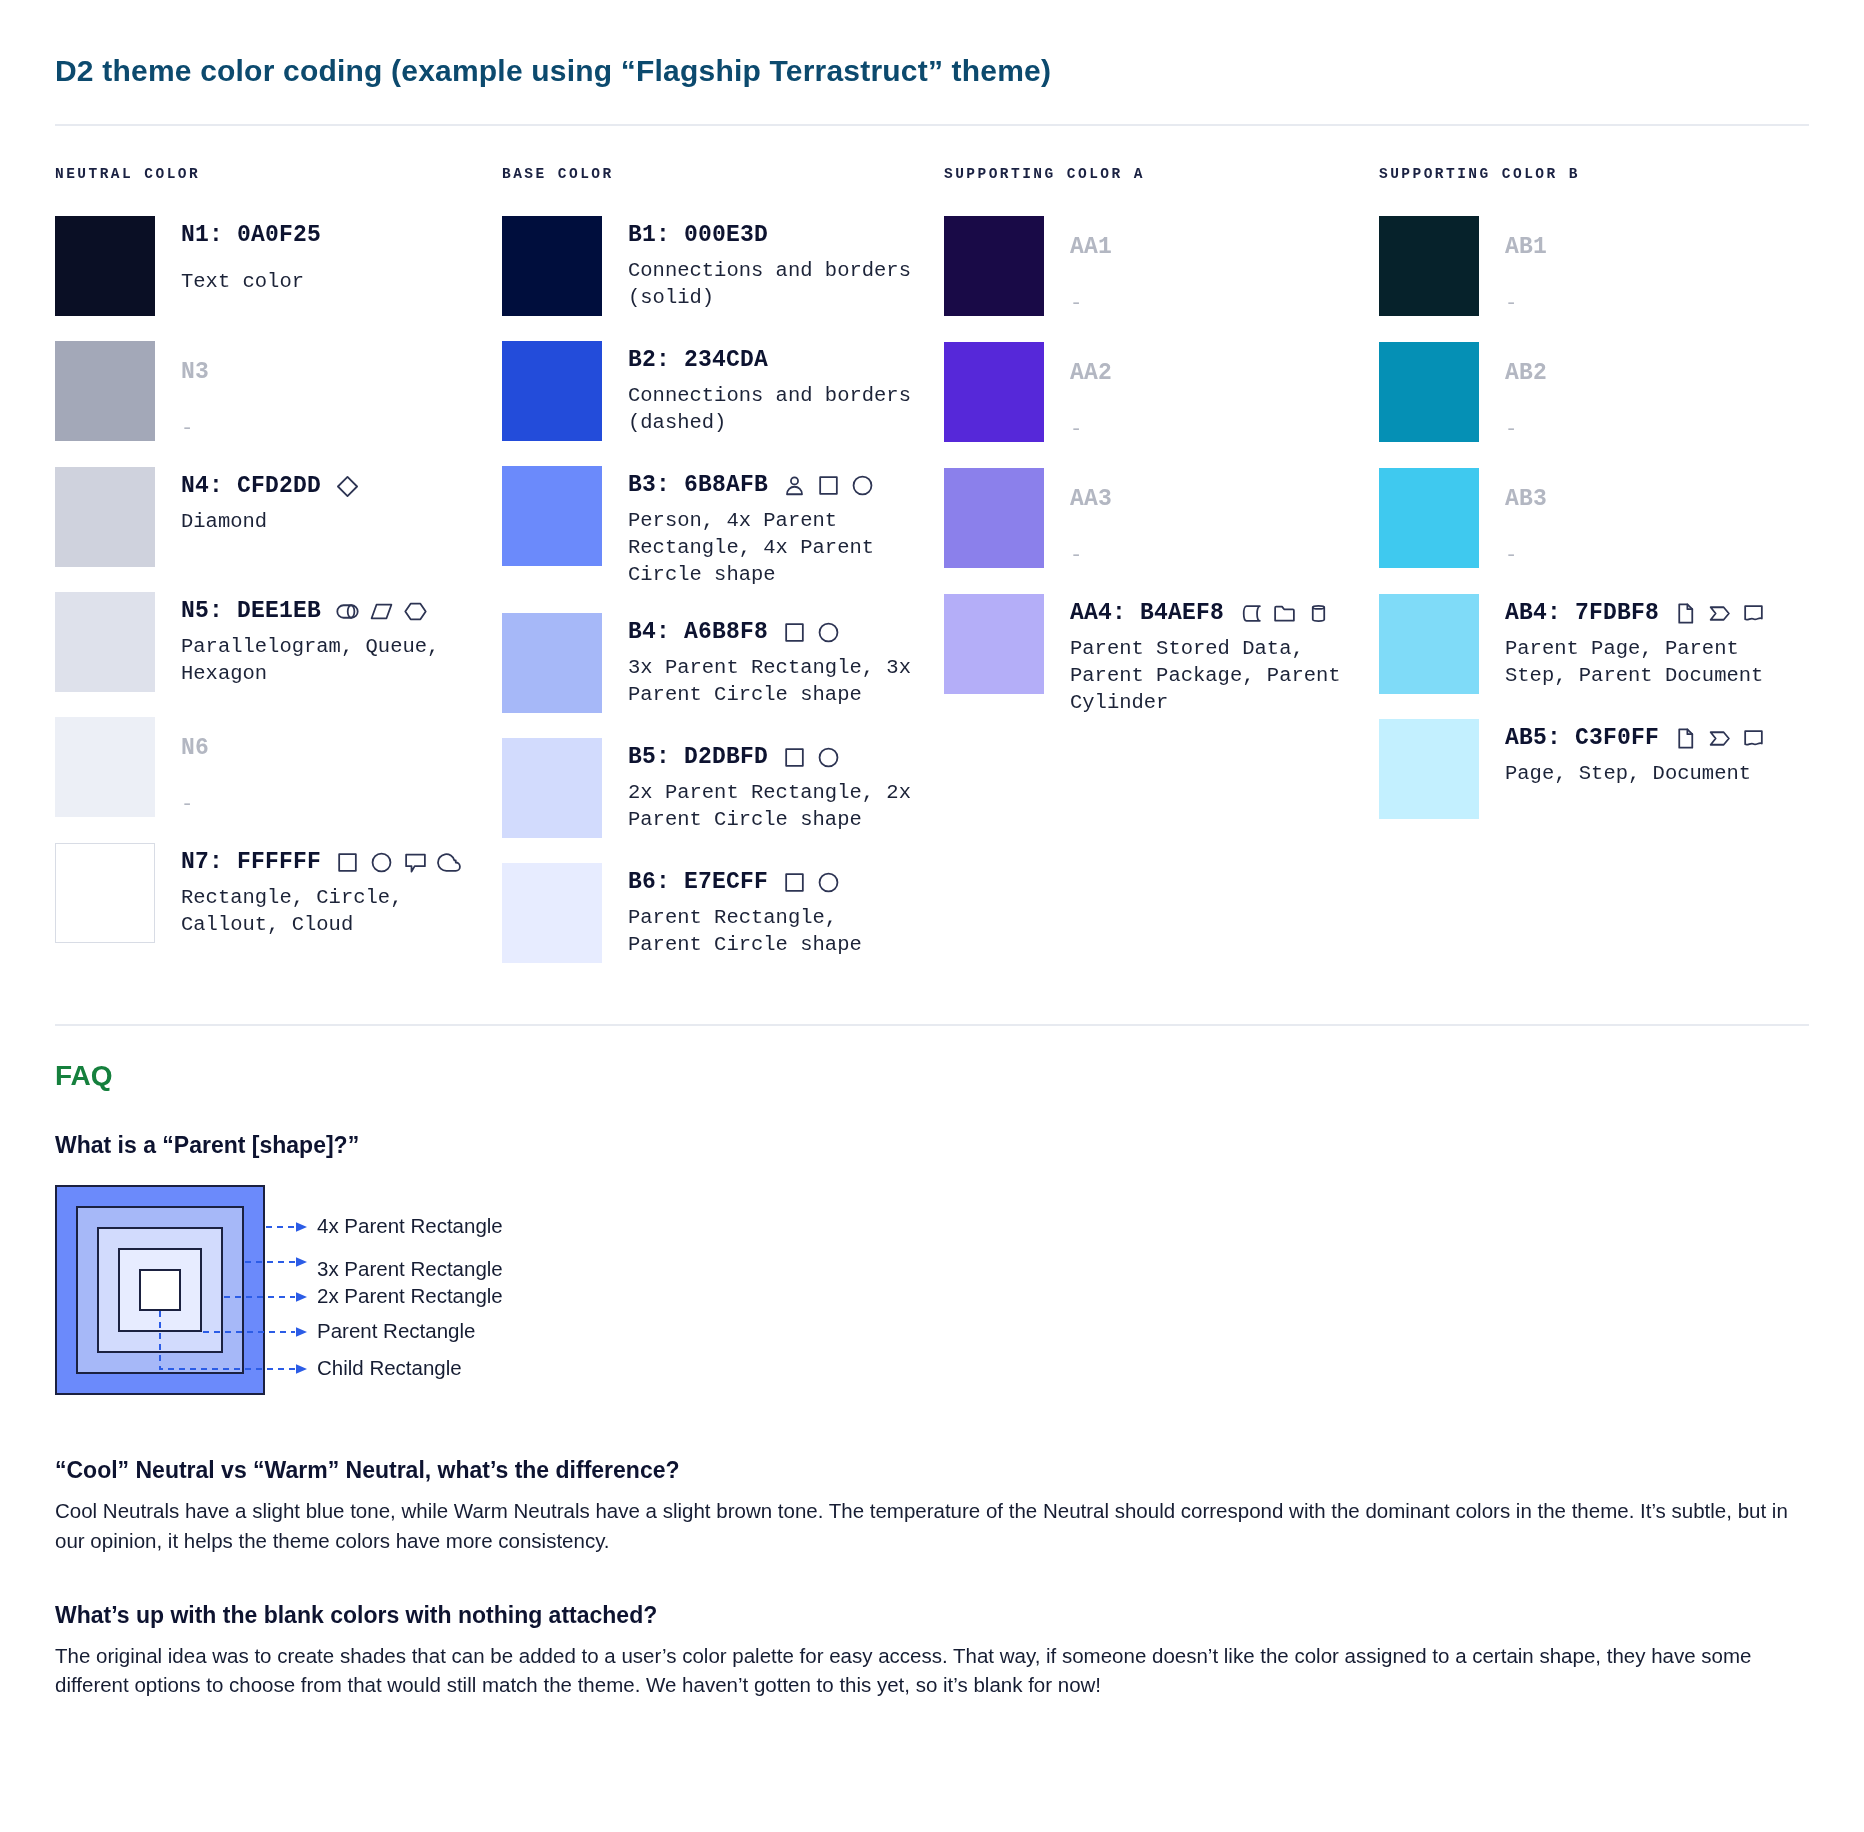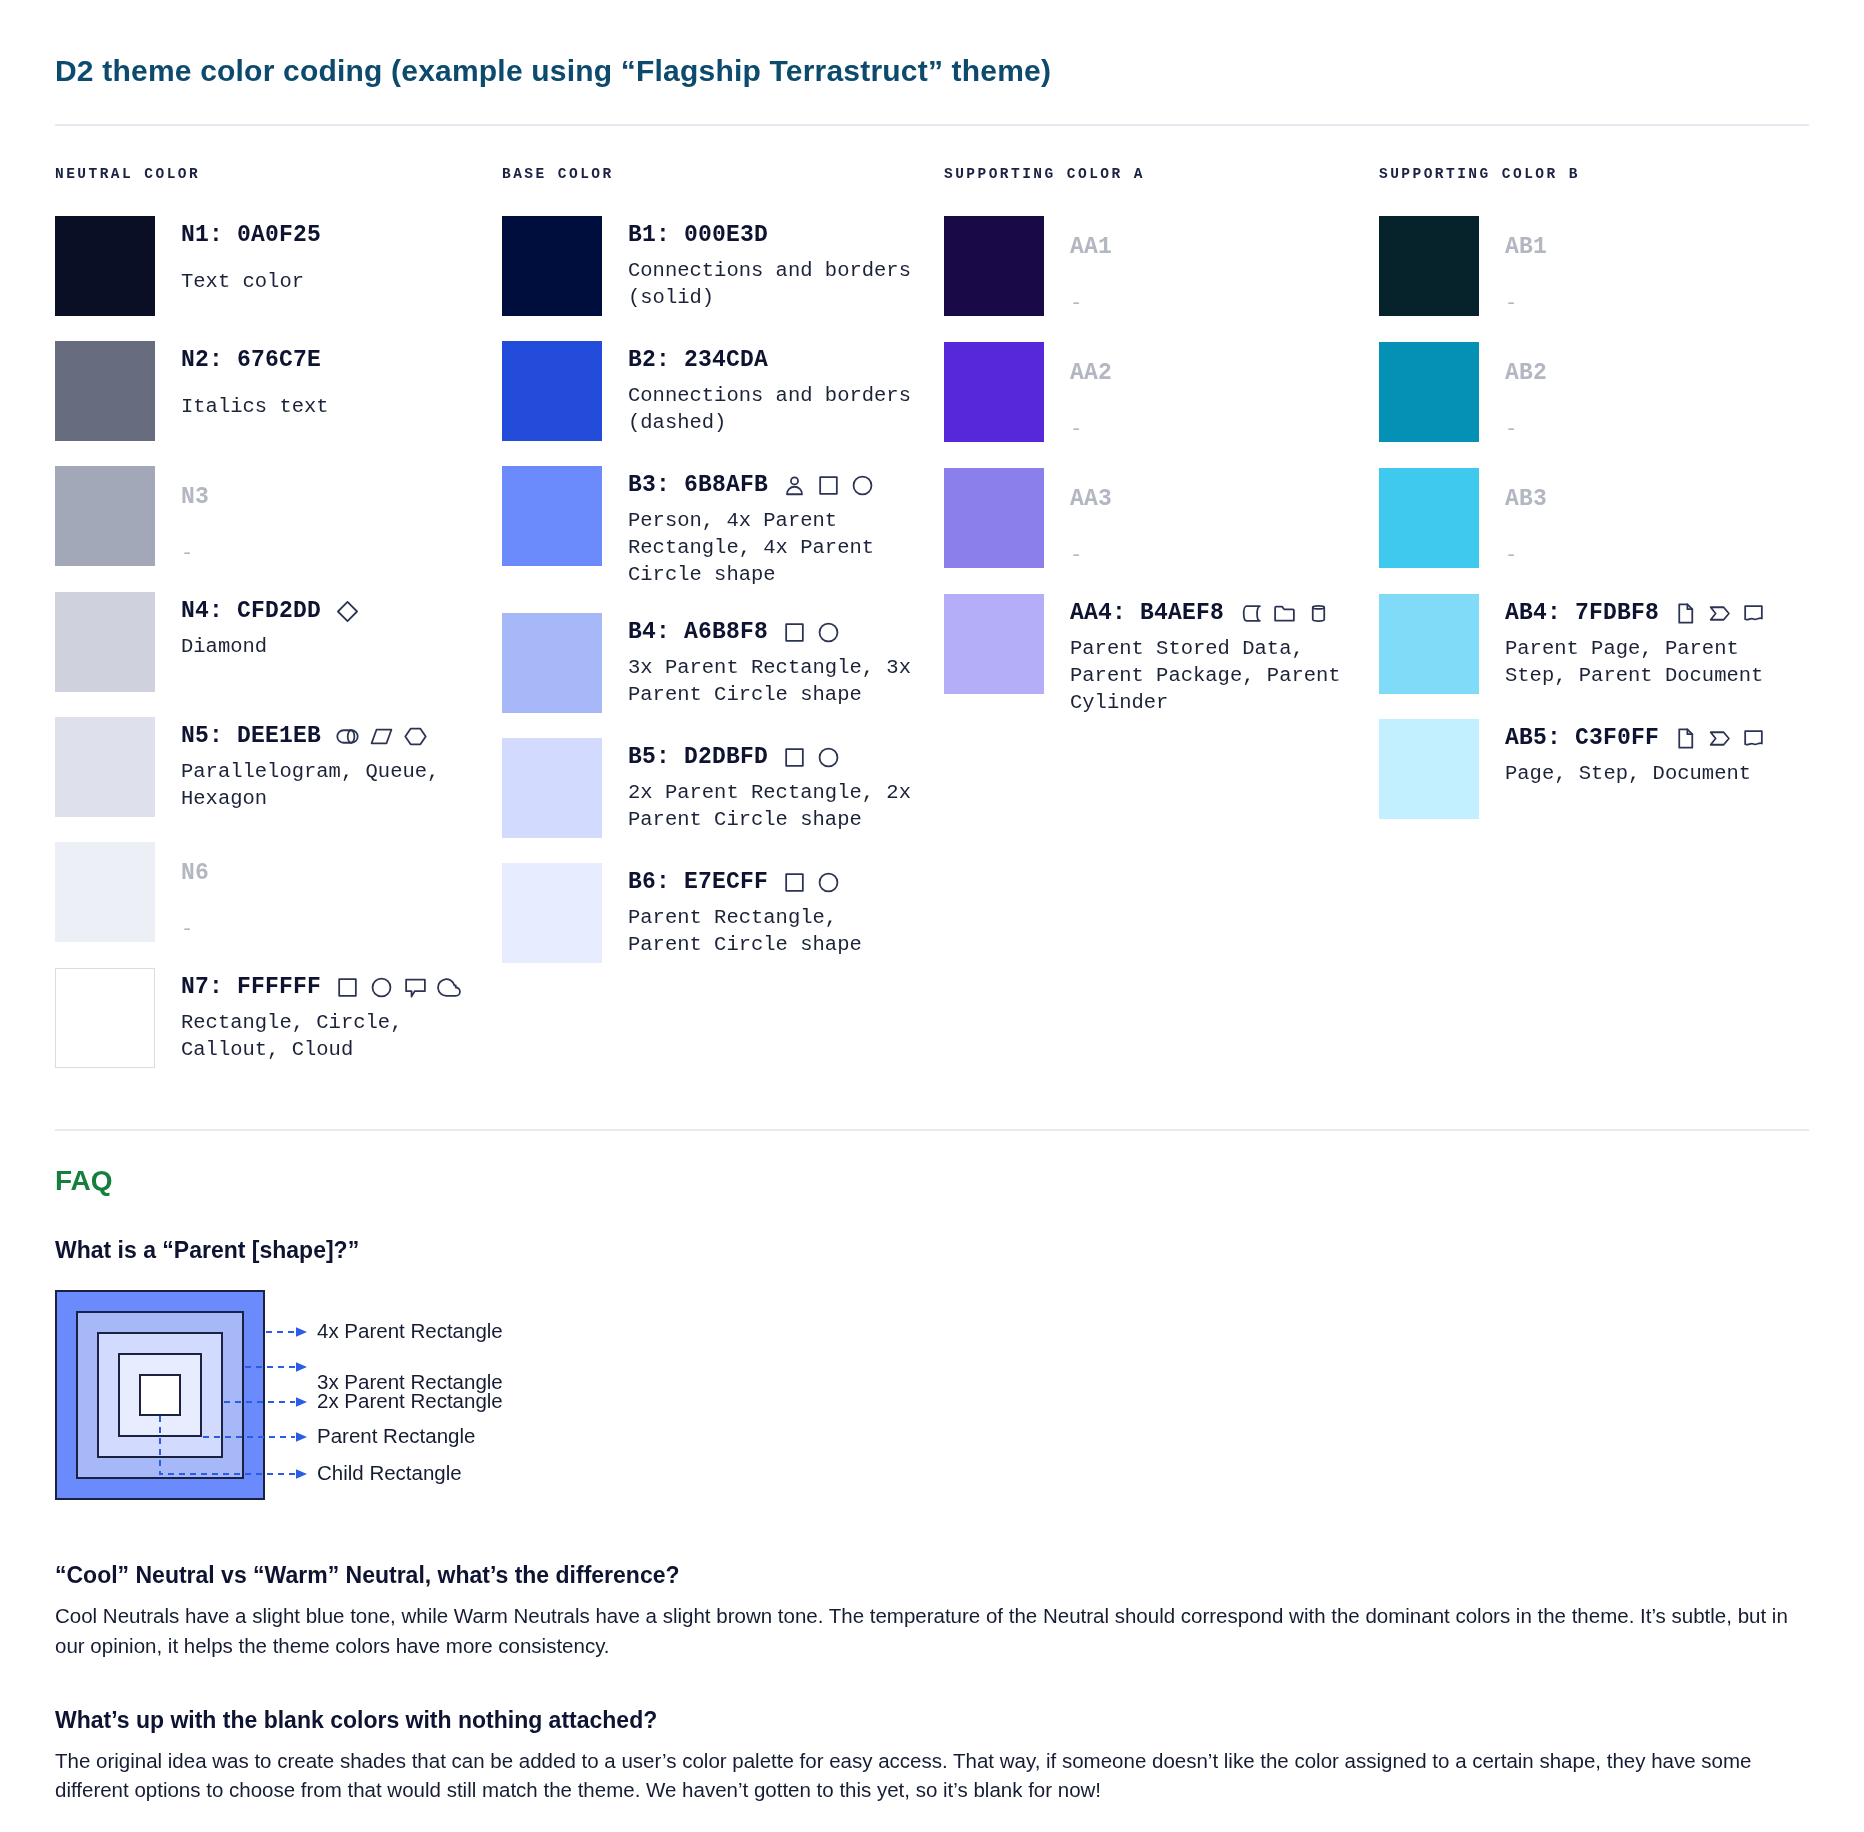--- a/index.html
+++ b/index.html
@@ -55,29 +55,20 @@
       <div class="prow lone">
         <div class="swatch" style="background: rgb(10, 15, 37);"></div>
         <div class="pinfo">
             <div class="nameline">
               <span class="pname">N1: 0A0F25</span>
             </div>
         <div class="pdesc">Text color</div>
           </div>
       </div>
 
-      <div class="prow lone">
-        <div class="swatch" style="background: rgb(103, 108, 126);"></div>
-        <div class="pinfo">
-            <div class="nameline">
-              <span class="pname">N2: 676C7E</span>
-            </div>
-        <div class="pdesc">Italics text</div>
-          </div>
-      </div>
 
       <div class="prow muted">
         <div class="swatch" style="background: rgb(163, 168, 184);"></div>
         <div class="pinfo">
             <div class="nameline">
               <span class="pname">N3</span>
             </div>
         <div class="pdesc">-</div>
           </div>
       </div>
@@ -413,21 +404,21 @@
       </g>
       <g fill="#2b5ce6">
         <polygon points="252,42 241,37.2 241,46.8"></polygon>
         <polygon points="252,77 241,72.2 241,81.8"></polygon>
         <polygon points="252,112 241,107.2 241,116.8"></polygon>
         <polygon points="252,147 241,142.2 241,151.8"></polygon>
         <polygon points="252,184 241,179.2 241,188.8"></polygon>
       </g>
     </svg>
     <div class="dlabel" style="top:29px">4x Parent Rectangle</div>
-    <div class="dlabel" style="top:80px">3x Parent Rectangle</div>
+    <div class="dlabel" style="top:72px">3x Parent Rectangle</div>
     <div class="dlabel" style="top:99px">2x Parent Rectangle</div>
     <div class="dlabel" style="top:134px">Parent Rectangle</div>
     <div class="dlabel" style="top:171px">Child Rectangle</div>
   </div>
 
   <div class="q">“Cool” Neutral vs “Warm” Neutral, what’s the difference?</div>
   <p class="ans">Cool Neutrals have a slight blue tone, while Warm Neutrals have a slight brown tone. The temperature of the Neutral should correspond with the dominant colors in the theme. It’s subtle, but in our opinion, it helps the theme colors have more consistency.</p>
 
   <div class="q q3">What’s up with the blank colors with nothing attached?</div>
   <p class="ans">The original idea was to create shades that can be added to a user’s color palette for easy access. That way, if someone doesn’t like the color assigned to a certain shape, they have some different options to choose from that would still match the theme. We haven’t gotten to this yet, so it’s blank for now!</p>

